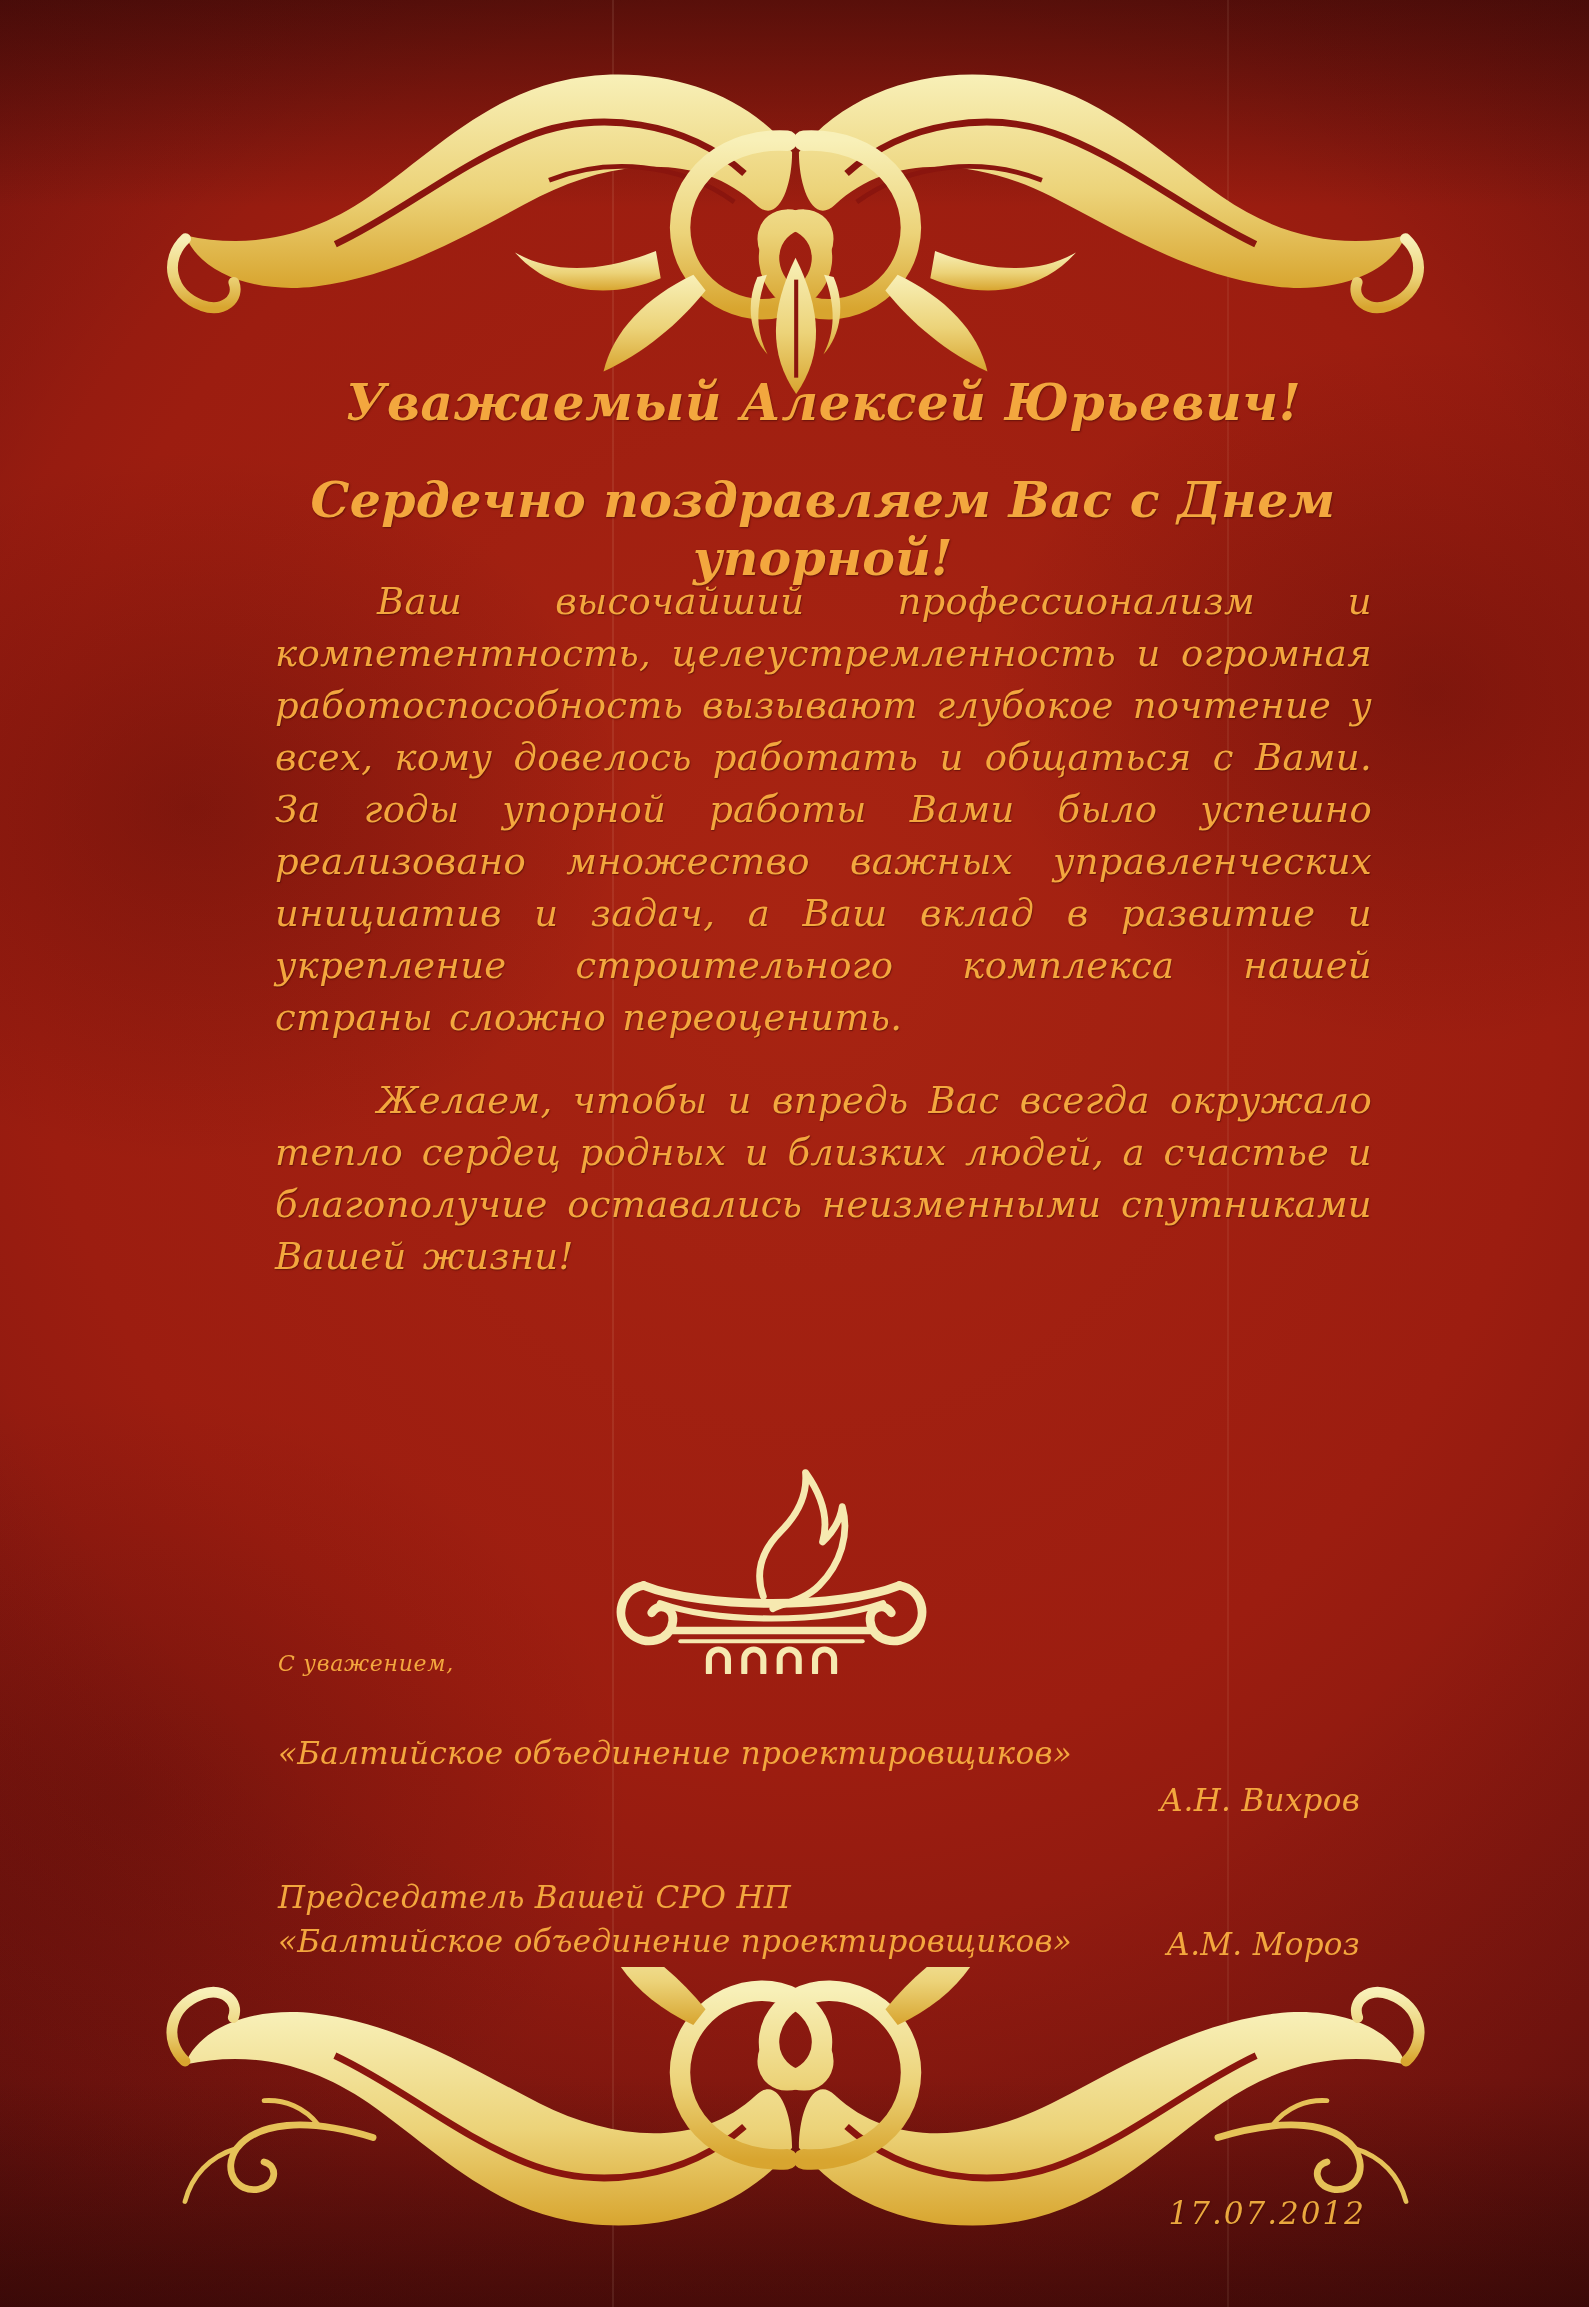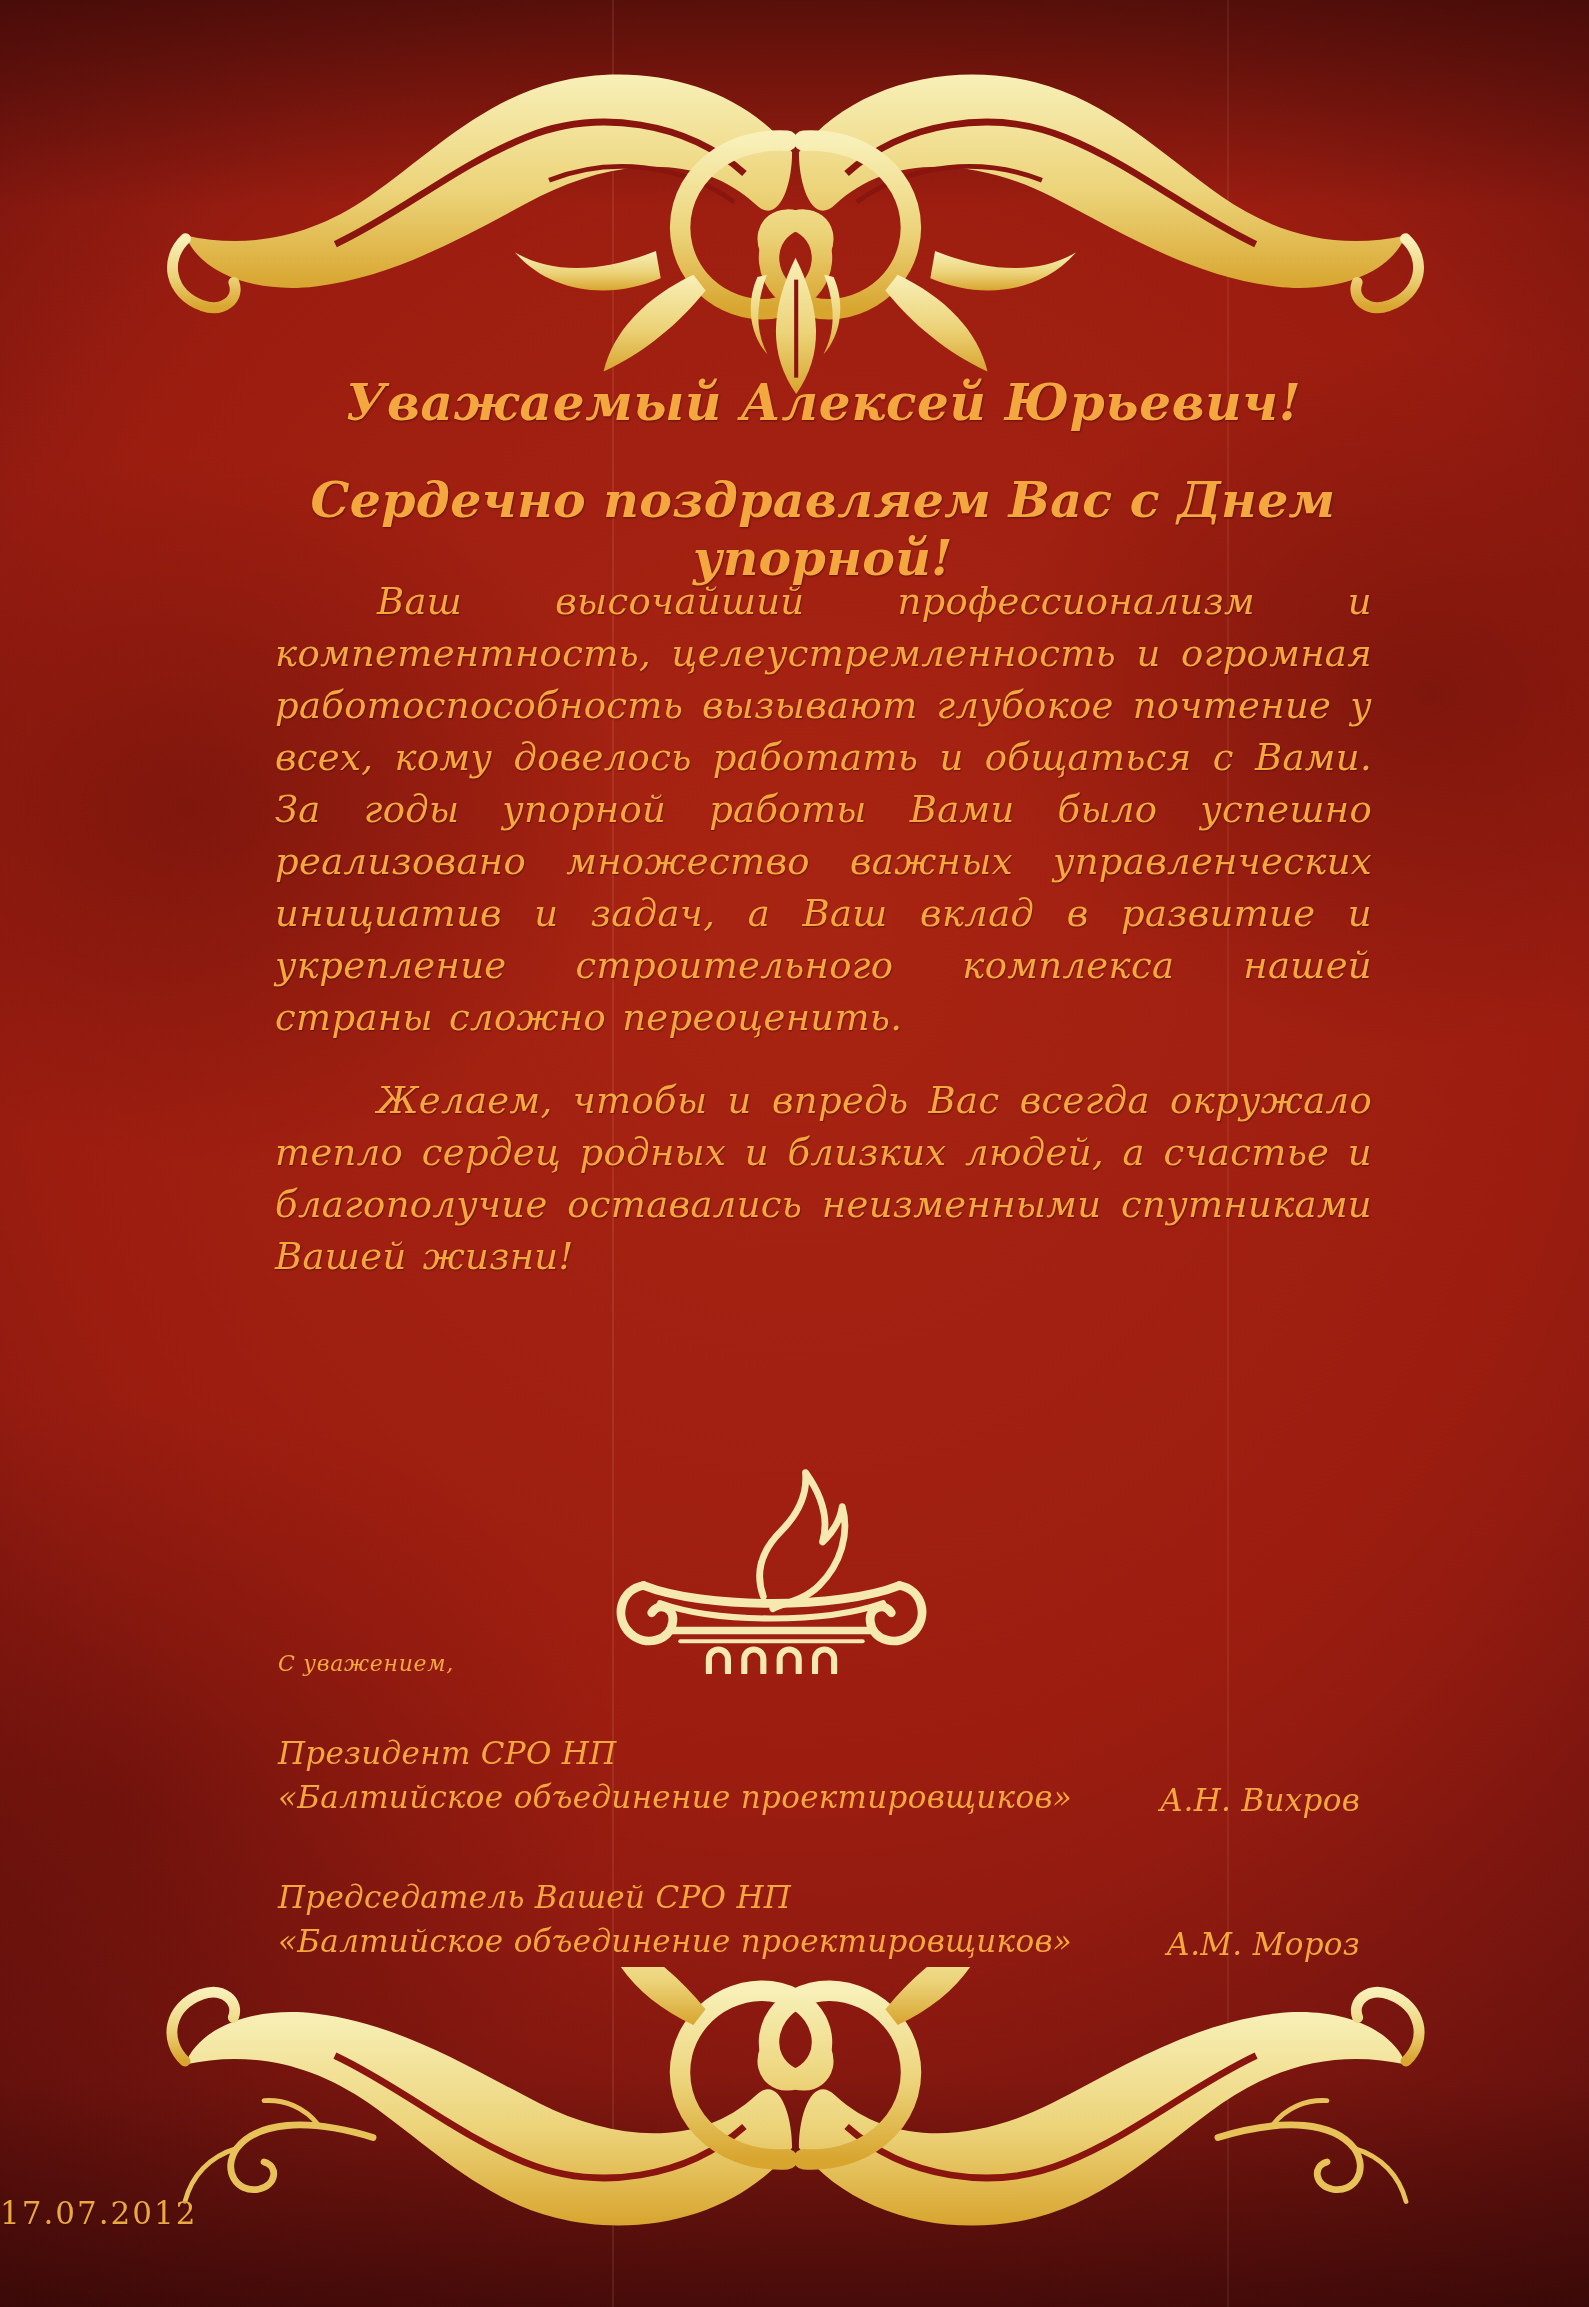--- a/index.html
+++ b/index.html
@@ -52,21 +52,21 @@
   }
   .sig{
     position:absolute;left:250px;width:1090px;height:95px;
     font-size:31px;line-height:44px;letter-spacing:0.3px;
   }
   .sig.sig1{top:1731px;}
   .sig.sig2{top:1875px;}
   .sig-name{position:absolute;right:8px;bottom:4.1px;}
   .date{
     position:absolute;left:0;top:2195px;width:1366px;
-    text-align:left;font-size:31px;letter-spacing:2px;color:#eaa83e;
+    text-align:right;font-size:31px;letter-spacing:2px;color:#eaa83e;font-style:italic;
     text-shadow:0.7px 0.7px 1.4px rgba(60,8,5,0.5);
   }
 </style>
 </head>
 <body>
 
 <div class="page">
 
   <div class="fold f1"></div>
   <div class="fold f2"></div>
@@ -116,21 +116,20 @@
       <path stroke-width="9" d="M138 308 L138 288 A14 14 0 0 1 166 288 L166 308"></path>
       <path stroke-width="9" d="M190 308 L190 288 A14 14 0 0 1 218 288 L218 308"></path>
       <path stroke-width="9" d="M242 308 L242 288 A14 14 0 0 1 270 288 L270 308"></path>
       <path stroke-width="9" d="M294 308 L294 288 A14 14 0 0 1 322 288 L322 308"></path>
     </g>
   </svg>
 
   <div class="closing gold-text">С  уважением,</div>
 
   <div class="sig sig1 gold-text">
-    <div>Президент СРО НП</div>
     <div>«Балтийское объединение проектировщиков»</div>
     <div class="sig-name">А.Н.  Вихров</div>
   </div>
 
   <div class="sig sig2 gold-text">
     <div>Председатель Вашей СРО НП</div>
     <div>«Балтийское объединение проектировщиков»</div>
     <div class="sig-name">А.М.  Мороз</div>
   </div>
 

